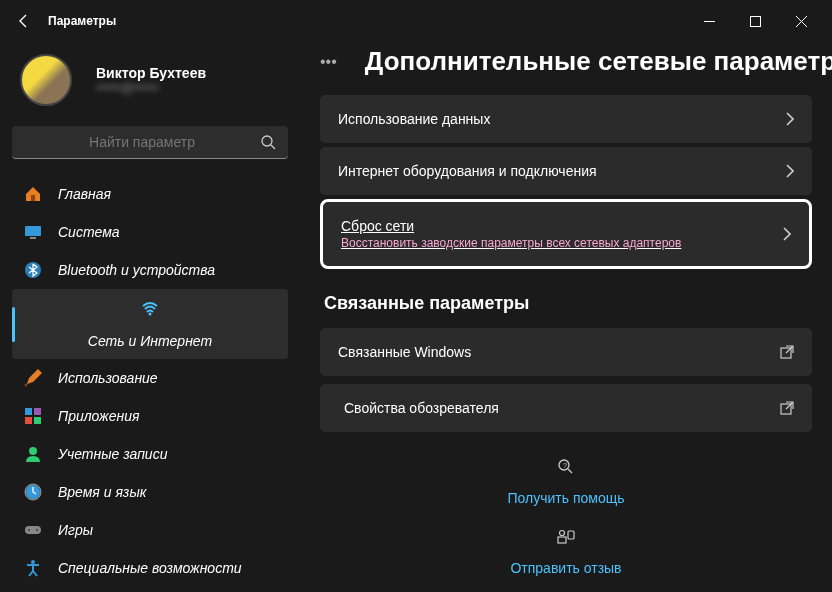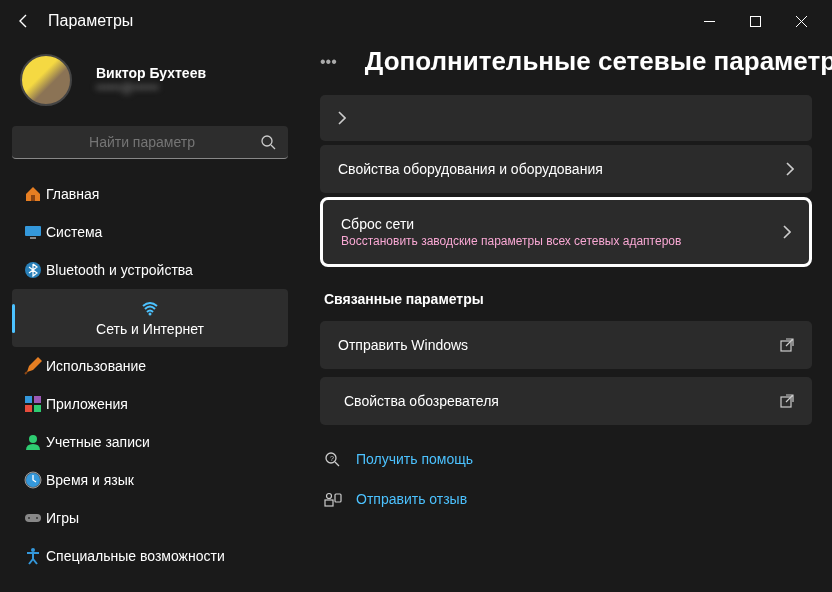--- a/index.html
+++ b/index.html
@@ -1,50 +1,50 @@
 <!DOCTYPE html>
 <html><head>
 <meta charset="utf-8">
 <style>
 * { margin: 0; padding: 0; box-sizing: border-box; font-family: 'Segoe UI', sans-serif; }
 body { background: #1a1a1a; color: #fff; width: 832px; height: 592px; overflow: hidden; }
 .titlebar { display: flex; align-items: center; height: 42px; padding: 0 8px; }
 .back-btn { width: 32px; height: 32px; display: flex; align-items: center; justify-content: center; cursor: pointer; border-radius: 4px; }
-.title { font-size: 16px; margin-left: 8px; color: #fff; }
+.title { font-size: 12px; margin-left: 8px; color: #fff; font-weight: bold; }
 .win-controls { margin-left: auto; display: flex; }
 .win-btn { width: 46px; height: 32px; display: flex; align-items: center; justify-content: center; cursor: pointer; }
 .content { display: flex; height: calc(100% - 42px); }
 .sidebar { width: 300px; padding: 0 12px; overflow-y: auto; }
 .user { display: flex; align-items: center; padding: 12px 8px 20px; gap: 24px; }
 .avatar { width: 52px; height: 52px; border-radius: 50%; background: linear-gradient(135deg, #f5d942 40%, #8b7355 60%); border: 2px solid #444; }
 .user-name { font-size: 14px; font-weight: 600; }
 .user-email { font-size: 12px; color: #888; filter: blur(3px); }
 .search { display: flex; align-items: center; background: #2d2d2d; border-radius: 4px; border-bottom: 1px solid #888; padding: 8px 12px; margin-bottom: 16px; }
 .search input { background: transparent; border: none; color: #ec4899; font-size: 14px; flex: 1; outline: none; text-align: center; }
 .nav { list-style: none; }
-.nav-item { display: flex; align-items: center; padding: 10px 12px; border-radius: 4px; gap: 4px; cursor: pointer; position: relative; }
+.nav-item { display: flex; align-items: center; padding: 10px 12px; border-radius: 4px; gap: 16px; cursor: pointer; position: relative; font-style: italic; }
 .nav-item.active { background: #2d2d2d; flex-direction: column; }
 .nav-item.active::before { content: ''; position: absolute; left: 0; top: 25%; height: 50%; width: 3px; background: #4cc2ff; border-radius: 2px; }
 .nav-icon { width: 18px; height: 18px; display: flex; align-items: center; justify-content: center; }
 .nav-label { font-size: 14px; }
 .main { flex: 1; padding: 4px 20px 0 20px; overflow: hidden; }
 .breadcrumb { display: flex; align-items: center; gap: 14px; margin-bottom: 18px; }
 .bc-dots { color: #aaa; font-size: 16px; cursor: pointer; }
 .bc-chev { color: #aaa; }
 .page-title { font-size: 26px; font-weight: 600; white-space: nowrap; }
 .card { background: #2b2b2b; border-radius: 5px; padding: 16px 18px; margin-bottom: 4px; display: flex; align-items: center; cursor: pointer; }
 .card.highlighted { border: 3px solid #fff; border-radius: 8px; }
 .card-body { flex: 1; }
 .card-title { font-size: 14px; }
 .card-sub { font-size: 12px; color: #f9a8d4; margin-top: 2px; }
 .card-chev { color: #ccc; }
 .card-ext { color: #ccc; }
-.section-title { font-size: 14px; font-weight: 600; margin: 24px 0 14px 4px; }
+.section-title { font-size: 18px; font-weight: 600; margin: 24px 0 14px 4px; }
 .help-links { margin-top: 20px; }
-.help-link { display: flex; align-items: flex-start; gap: 14px; padding: 6px 4px; margin-bottom: 10px; cursor: pointer; }
+.help-link { display: flex; align-items: center; gap: 14px; padding: 6px 4px; margin-bottom: 10px; cursor: pointer; flex-direction: column; }
 .help-link a { color: #4cc2ff; font-size: 14px; text-decoration: none; }
 svg { display: block; }
 </style>
 </head>
 <body>
 
 <div class="titlebar">
   <div class="back-btn">
     <svg width="16" height="16" viewBox="0 0 16 16">
         <path d="M10 2 L4 8 L10 14" stroke="#fff" stroke-width="1.4" fill="none"></path>
@@ -189,49 +189,52 @@
   <main class="main">
     <div class="breadcrumb">
       <span class="bc-dots">•••</span>
       <svg class="bc-chev" width="10" height="14" viewBox="0 0 10 14">
           <path d="M2 1 L8 7 L2 13" stroke="#aaa" stroke-width="1.6" fill="none"></path>
         </svg>
       <h1 class="page-title">Дополнительные сетевые параметры</h1>
     </div>
 
     <div class="card">
+      <div class="card-body">
+          <div class="card-title">Использование данных</div>
+        </div>
       <svg class="card-chev" width="8" height="14" viewBox="0 0 8 14">
           <path d="M1 1 L7 7 L1 13" stroke="#ccc" stroke-width="1.6" fill="none"></path>
         </svg>
     </div>
 
     <div class="card" style="margin-top:4px;">
       <div class="card-body">
-          <div class="card-title">Свойства оборудования и оборудования</div>
+          <div class="card-title">Интернет оборудования и подключения</div>
         </div>
       <svg class="card-chev" width="8" height="14" viewBox="0 0 8 14">
           <path d="M1 1 L7 7 L1 13" stroke="#ccc" stroke-width="1.6" fill="none"></path>
         </svg>
     </div>
 
-    <div class="card highlighted" style="margin-top:4px;">
+    <div class="card highlighted" style="margin-top:4px;text-decoration:underline;">
       <div class="card-body">
         <div class="card-title">Сброс сети</div>
         <div class="card-sub">Восстановить заводские параметры всех сетевых адаптеров</div>
       </div>
       <svg class="card-chev" width="8" height="14" viewBox="0 0 8 14">
           <path d="M1 1 L7 7 L1 13" stroke="#ccc" stroke-width="1.6" fill="none"></path>
         </svg>
     </div>
 
     <div class="section-title">Связанные параметры</div>
 
     <div class="card">
       <div class="card-body">
-          <div class="card-title">Отправить Windows</div>
+          <div class="card-title">Связанные Windows</div>
         </div>
       <svg class="card-ext" width="14" height="14" viewBox="0 0 14 14">
           <rect x="1" y="3" width="10" height="10" stroke="#ccc" fill="none" stroke-width="1.2"></rect>
           <path d="M6 1 L13 1 L13 8 M13 1 L6 8" stroke="#ccc" fill="none" stroke-width="1.2"></path>
         </svg>
     </div>
 
     <div class="card" style="margin-top:8px;padding-left:24px;">
       <div class="card-body">
           <div class="card-title">Свойства обозревателя</div>

